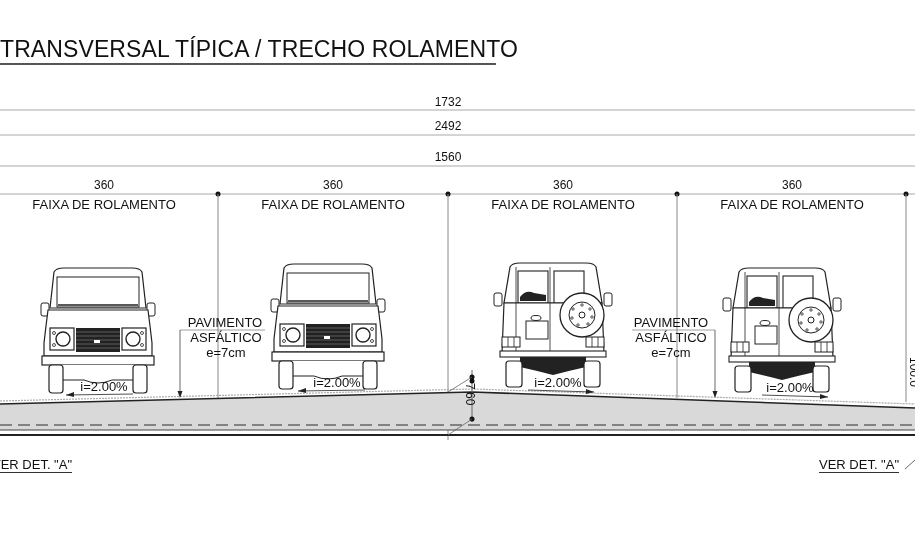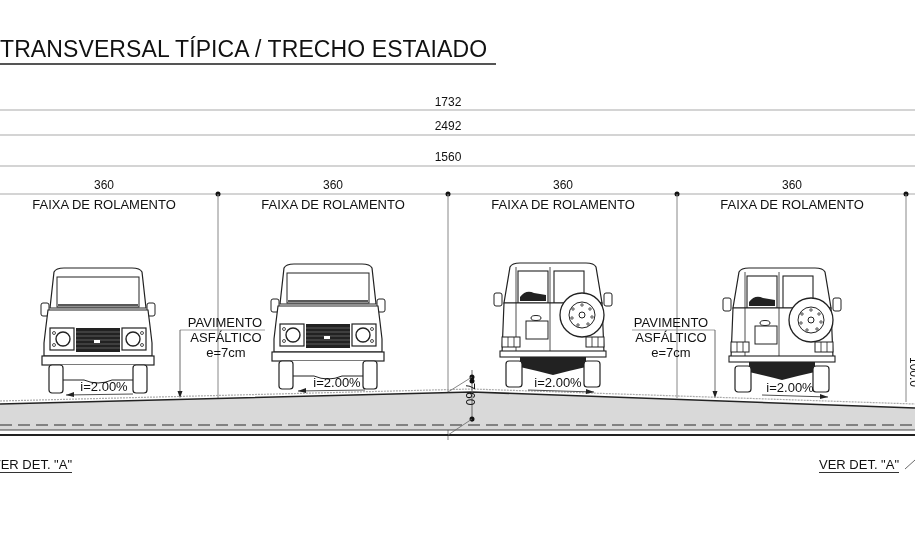--- a/index.html
+++ b/index.html
@@ -9,21 +9,21 @@
   svg.drawing { position: absolute; left: 0; top: 0; }
   .dimtext { font-family: "Liberation Sans Narrow", "Liberation Sans", sans-serif; font-size: 12px; fill: #111; }
   .lanelabel { font-family: "Liberation Sans", sans-serif; font-size: 13px; fill: #111; }
   .pavtext { font-family: "Liberation Sans", sans-serif; font-size: 13px; fill: #111; }
   .slopetext { font-family: "Liberation Sans", sans-serif; font-size: 13px; fill: #111; }
   .vlabel { position: absolute; font-size: 13px; white-space: nowrap; border-bottom: 1px solid #333; line-height: 14px; }
 </style>
 </head>
 <body>
 
-<div class="title">TRANSVERSAL TÍPICA / TRECHO ESTAIADO</div>
+<div class="title">TRANSVERSAL TÍPICA / TRECHO ROLAMENTO</div>
 <div class="title-underline"></div>
 
 <svg class="drawing" width="915" height="555" viewBox="0 0 915 555">
   <defs>
 
     <g id="suv-front">
 
       <path d="M10,4 Q12,0 20,0 L88,0 Q96,0 98,4 L102,40 L6,40 Z" fill="#fff" stroke="#222" stroke-width="1.2"></path>
       <rect x="13" y="9" width="82" height="30" fill="#fff" stroke="#222" stroke-width="1"></rect>
       <line x1="14" y1="37" x2="94" y2="37" stroke="#222" stroke-width="1.5"></line>

